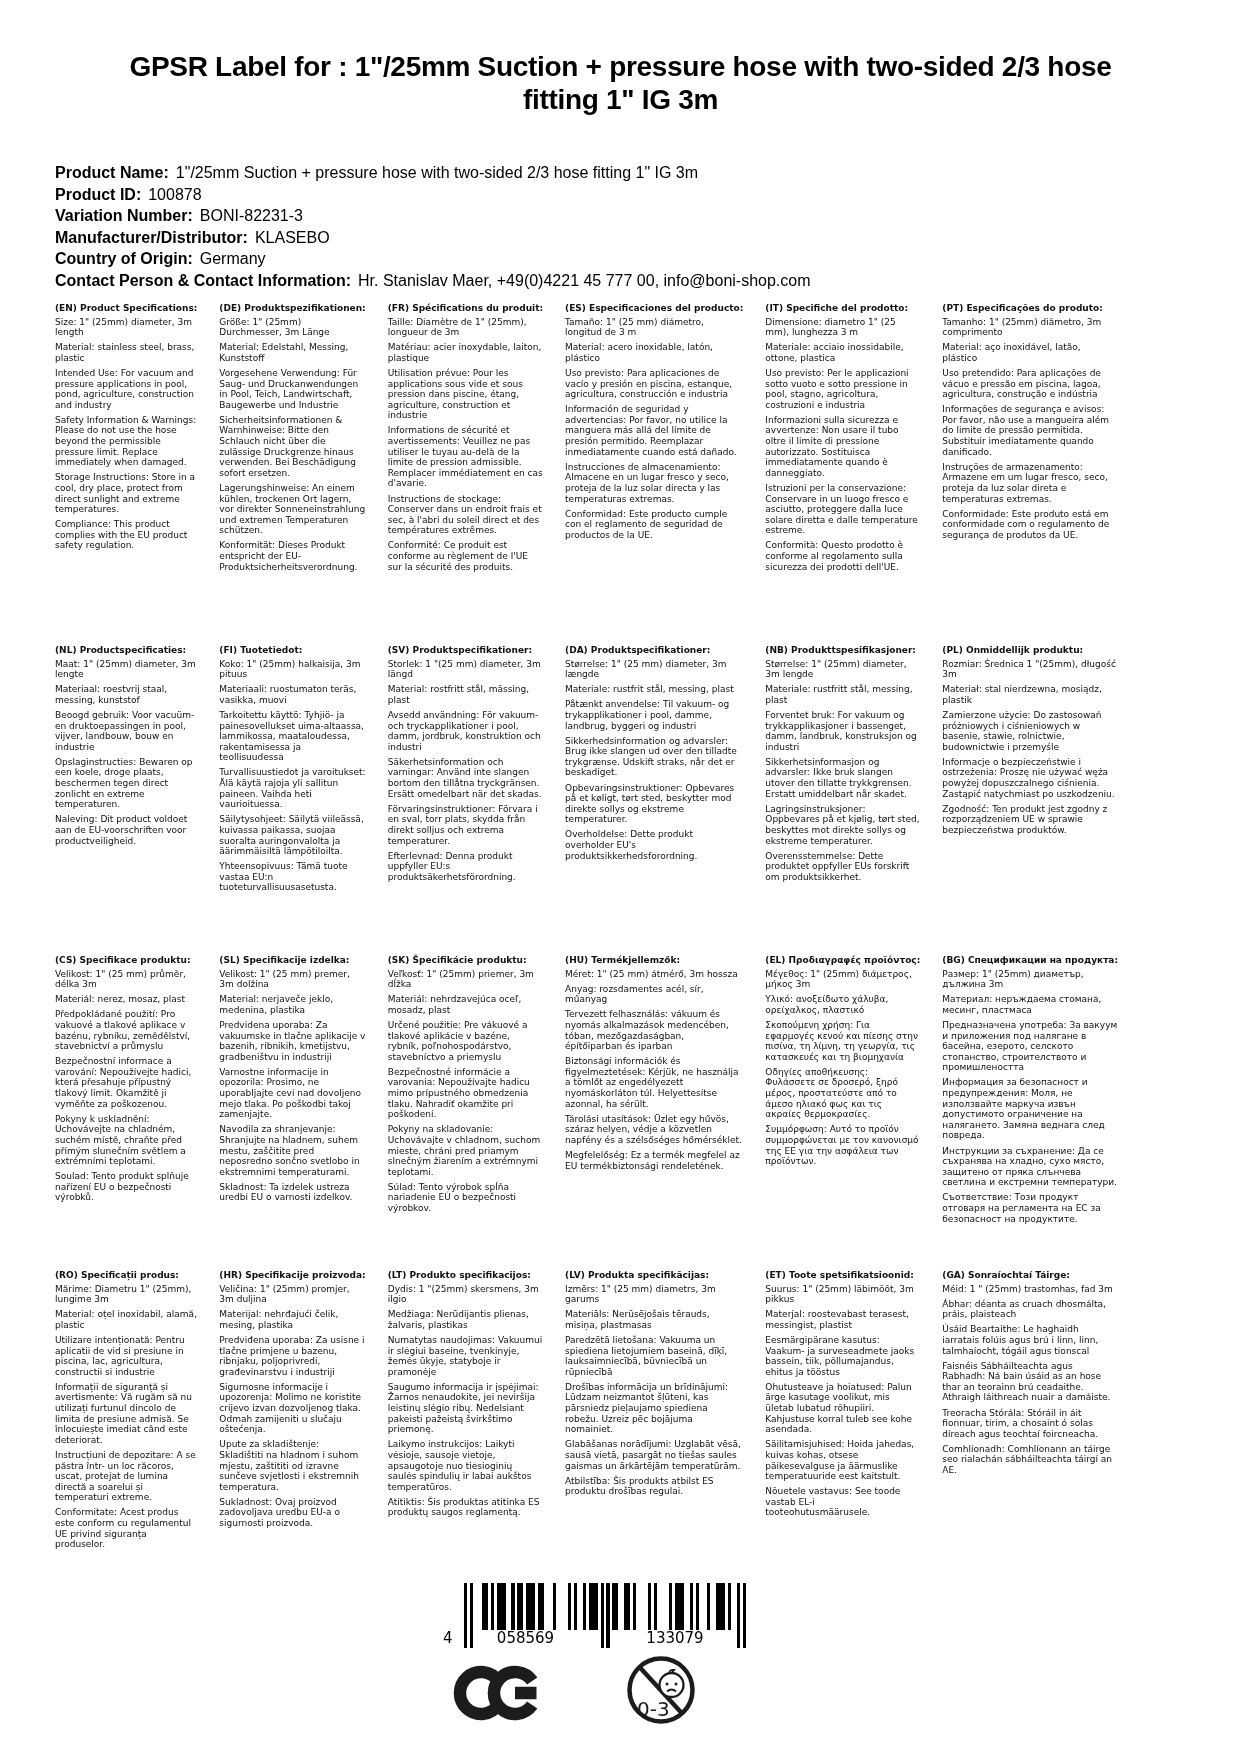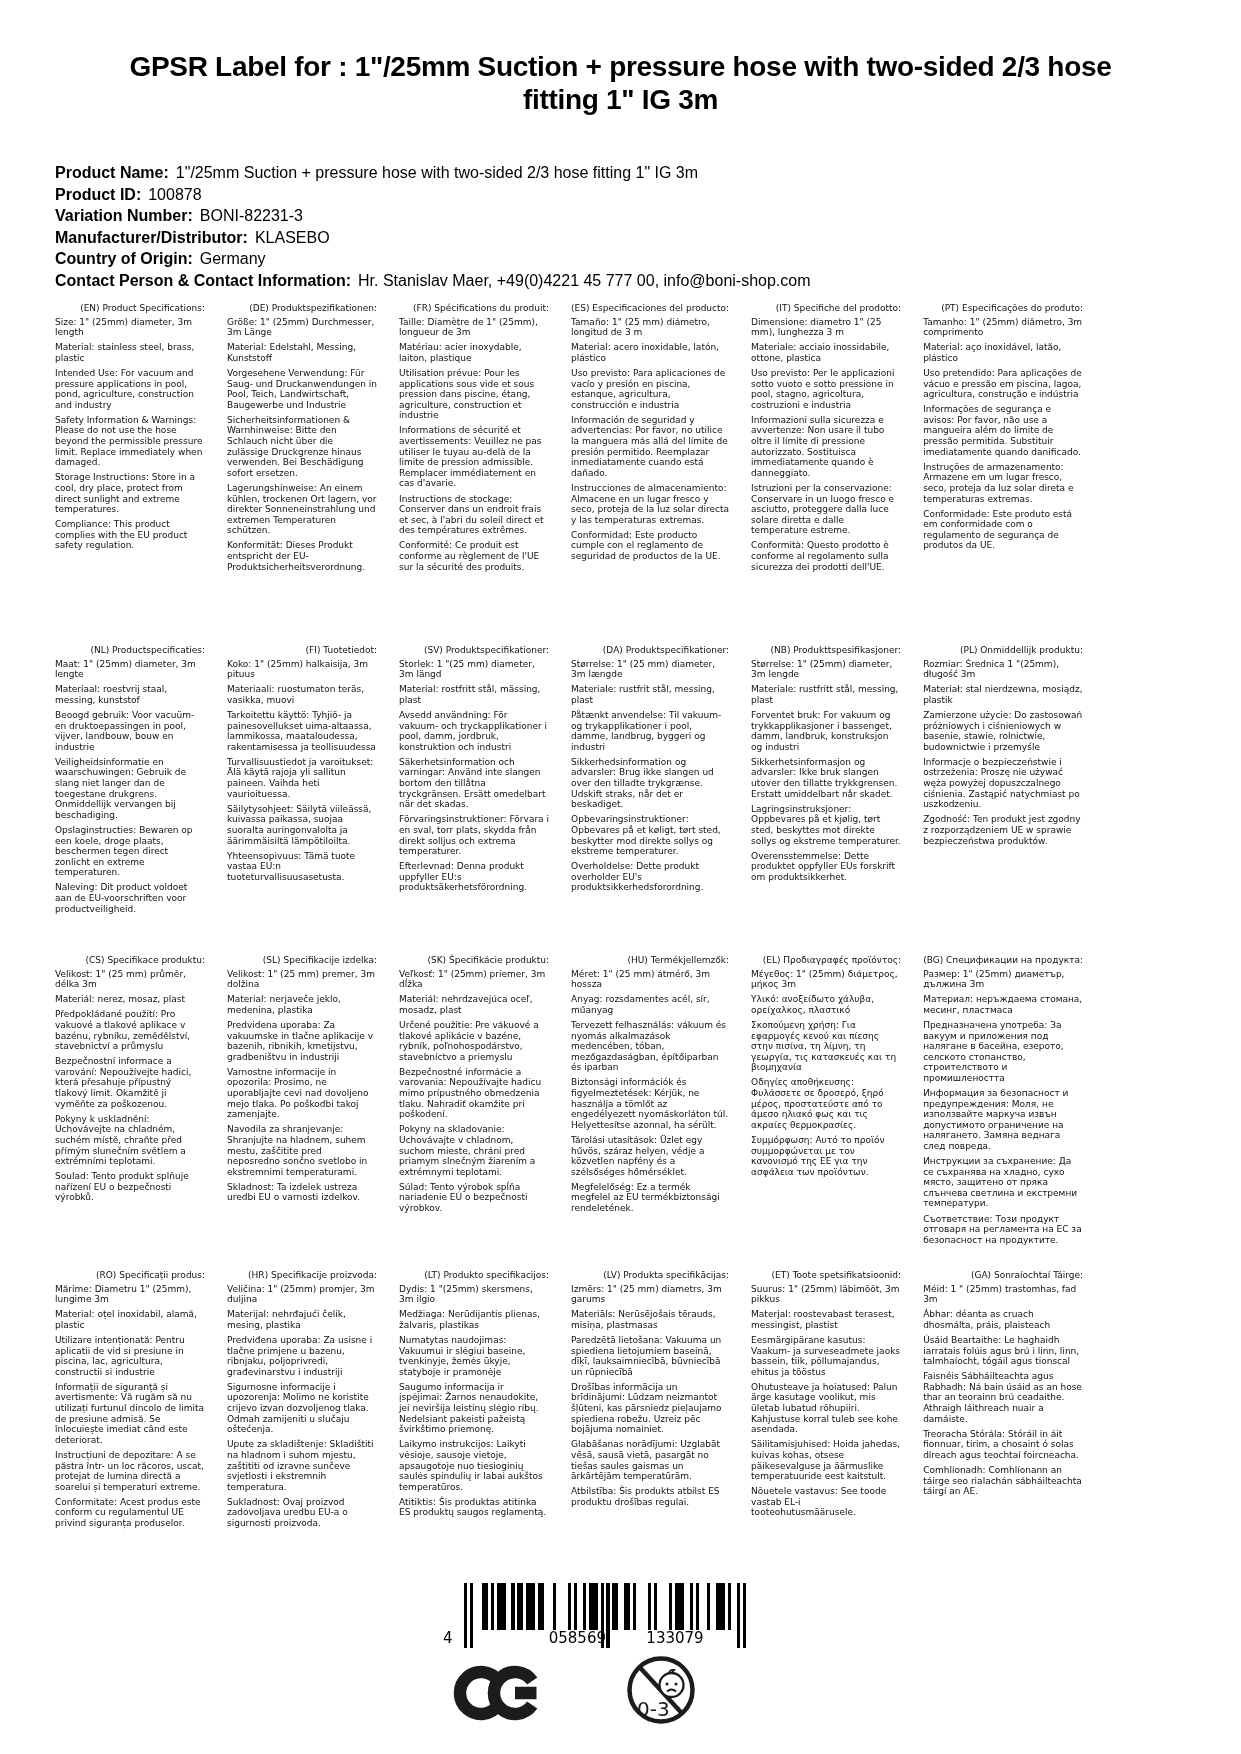--- a/index.html
+++ b/index.html
@@ -9,28 +9,28 @@
   .title span{display:inline-block;max-width:1030px;font-weight:bold;font-size:28px;line-height:33px;letter-spacing:-0.3px;font-family:"Liberation Sans",sans-serif;}
 
   .meta{position:absolute;top:162px;left:55px;font-size:16px;line-height:21.5px;}
   .meta-line b{margin-right:7px;}
 
   .grid{position:absolute;top:303px;left:55px;width:1040px;display:grid;
         grid-template-columns:repeat(6,1fr);column-gap:10px;
         grid-template-rows:342px 310px 315px auto;align-items:start;
         font-family:"DejaVu Sans",sans-serif;font-size:9px;line-height:10.6px;color:#111;}
   .lang-block{padding-right:12px;}
-  .block-heading{font-size:9px;font-weight:normal;white-space:nowrap;margin:0 0 3px 0;text-align:right;}
+  .block-heading{font-size:9px;font-weight:bold;white-space:nowrap;margin:0 0 3px 0;}
   .block-para{margin:0 0 4.5px 0;}
 
   .barcode-wrap{position:absolute;left:443px;top:1583px;width:303px;height:65px;}
   .barcode-wrap svg{position:absolute;left:21px;top:0;}
   .bc-digit{position:absolute;font-family:"DejaVu Sans",sans-serif;font-size:15px;line-height:18px;color:#000;}
   .bc-prefix{left:0;top:46px;}
-  .bc-left{left:38px;top:46px;width:125px;text-align:right;}
+  .bc-left{left:20px;top:46px;width:125px;text-align:center;}
   .bc-right{left:169px;top:46px;width:126px;text-align:center;}
 
   .ce-mark{position:absolute;left:453px;top:1664px;}
   .age-warning{position:absolute;left:626px;top:1654px;}
 </style>
 </head>
 <body>
 
 <div class="title">
   <span>GPSR Label for : 1"/25mm Suction + pressure hose with two-sided 2/3 hose fitting 1" IG 3m</span>
@@ -104,21 +104,20 @@
       <p class="block-para">Informações de segurança e avisos: Por favor, não use a mangueira além do limite de pressão permitida. Substituir imediatamente quando danificado.</p>
       <p class="block-para">Instruções de armazenamento: Armazene em um lugar fresco, seco, proteja da luz solar direta e temperaturas extremas.</p>
       <p class="block-para">Conformidade: Este produto está em conformidade com o regulamento de segurança de produtos da UE.</p>
     </section>
 
   <section class="lang-block">
     <h3 class="block-heading">(NL) Productspecificaties:</h3>
   <p class="block-para">Maat: 1" (25mm) diameter, 3m lengte</p>
       <p class="block-para">Materiaal: roestvrij staal, messing, kunststof</p>
       <p class="block-para">Beoogd gebruik: Voor vacuüm- en druktoepassingen in pool, vijver, landbouw, bouw en industrie</p>
-      <p class="block-para">Veiligheidsinformatie en waarschuwingen: Gebruik de slang niet langer dan de toegestane drukgrens. Onmiddellijk vervangen bij beschadiging.</p>
       <p class="block-para">Opslaginstructies: Bewaren op een koele, droge plaats, beschermen tegen direct zonlicht en extreme temperaturen.</p>
       <p class="block-para">Naleving: Dit product voldoet aan de EU-voorschriften voor productveiligheid.</p>
     </section>
 
   <section class="lang-block">
     <h3 class="block-heading">(FI) Tuotetiedot:</h3>
   <p class="block-para">Koko: 1" (25mm) halkaisija, 3m pituus</p>
       <p class="block-para">Materiaali: ruostumaton teräs, vasikka, muovi</p>
       <p class="block-para">Tarkoitettu käyttö: Tyhjiö- ja painesovellukset uima-altaassa, lammikossa, maataloudessa, rakentamisessa ja teollisuudessa</p>
       <p class="block-para">Turvallisuustiedot ja varoitukset: Älä käytä rajoja yli sallitun paineen. Vaihda heti vaurioituessa.</p>

